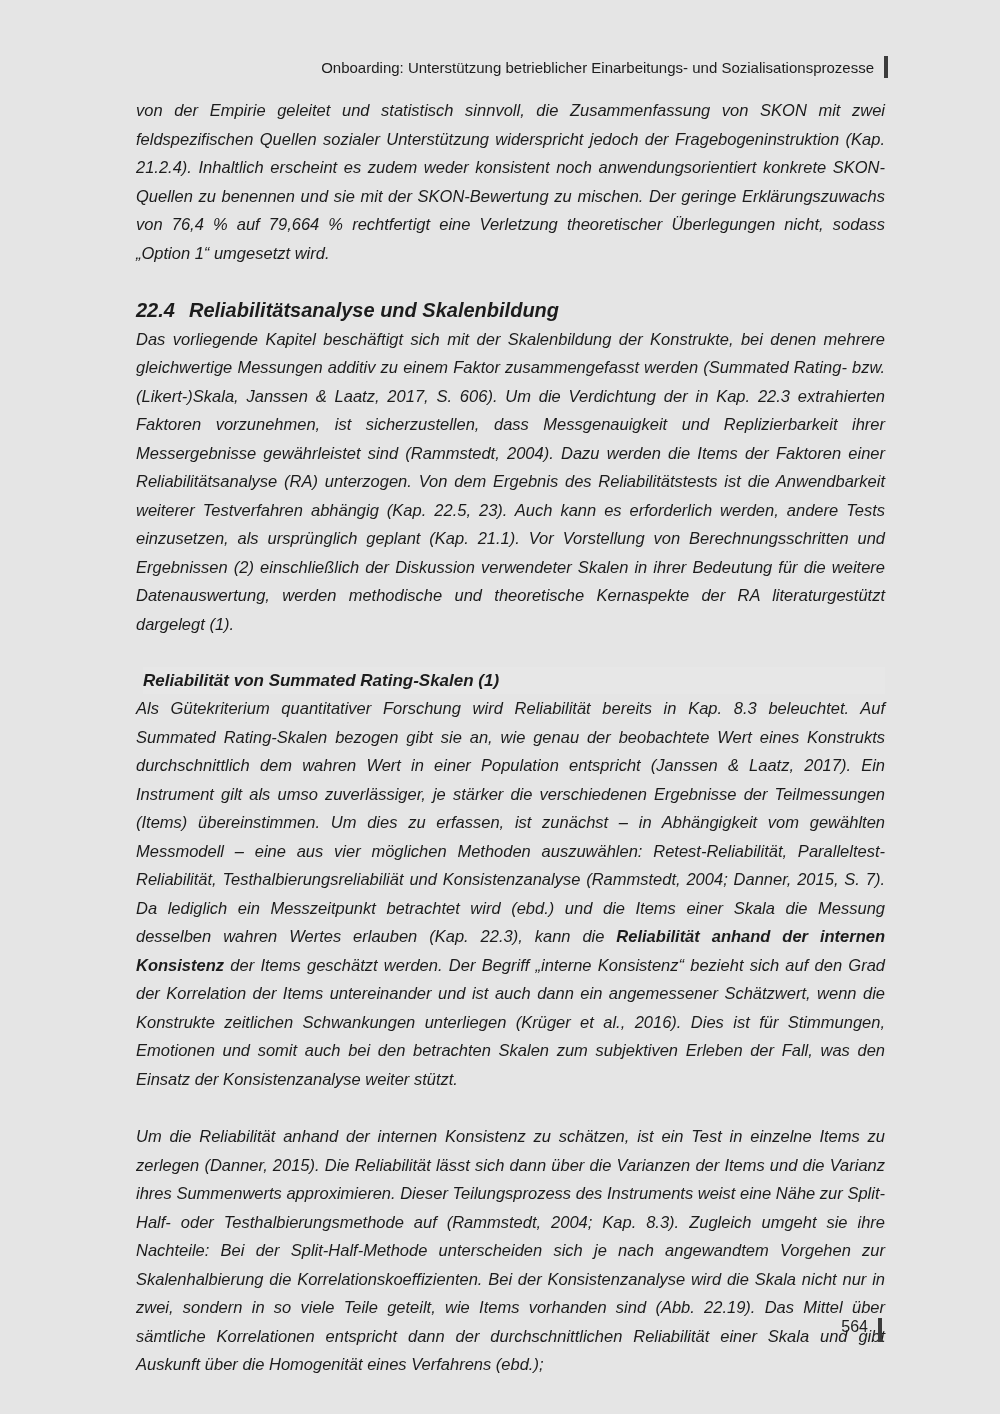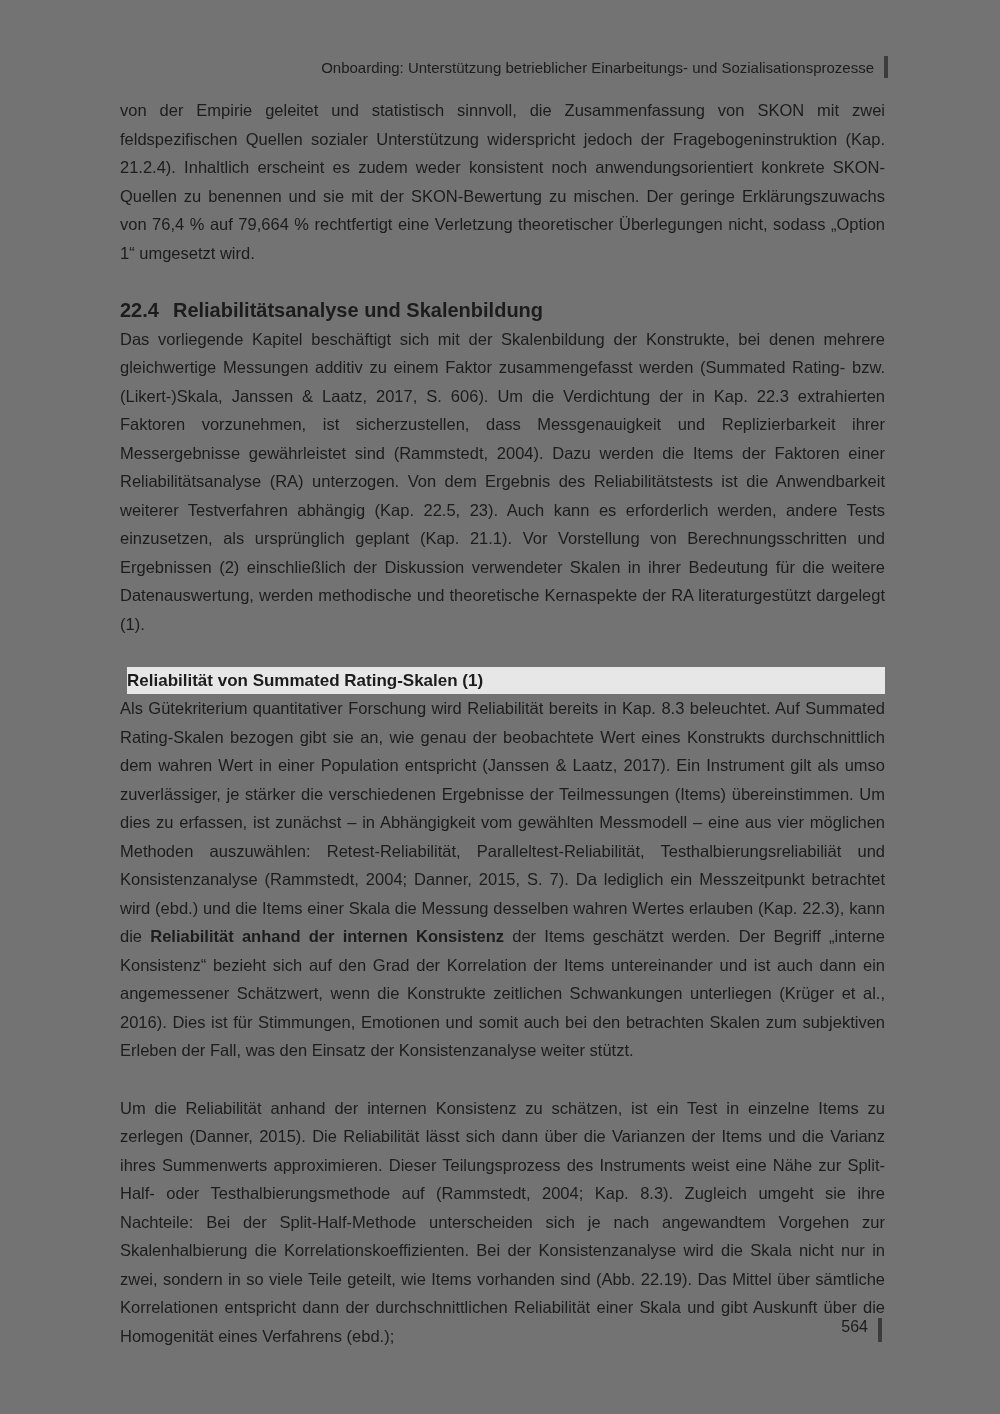--- a/index.html
+++ b/index.html
@@ -5,21 +5,21 @@
   html, body {
     margin: 0;
     padding: 0;
     background: #ffffff;
   }
   .page {
     position: relative;
     width: 1000px;
     height: 1414px;
     box-sizing: border-box;
-    background: #737373;
+    background: #e5e5e5;
     font-family: "Liberation Sans", sans-serif;
     color: #1c1c1c;
     overflow: hidden;
   }
   .page-header {
     position: absolute;
     top: 56px;
     left: 120px;
     right: 112px;
     display: flex;
@@ -31,22 +31,23 @@
   .header-rule {
     display: inline-block;
     width: 4px;
     height: 22px;
     background: #3c3c3c;
     margin-left: 10px;
   }
   .content {
     position: absolute;
     top: 96px;
-    left: 120px;
+    left: 136px;
     right: 115px;
+    font-style: italic;
   }
   .content p {
     margin: 0;
     font-size: 16.5px;
     line-height: 28.5px;
     text-align: justify;
     hyphens: auto;
     -webkit-hyphens: auto;
   }
   .para-gap {

